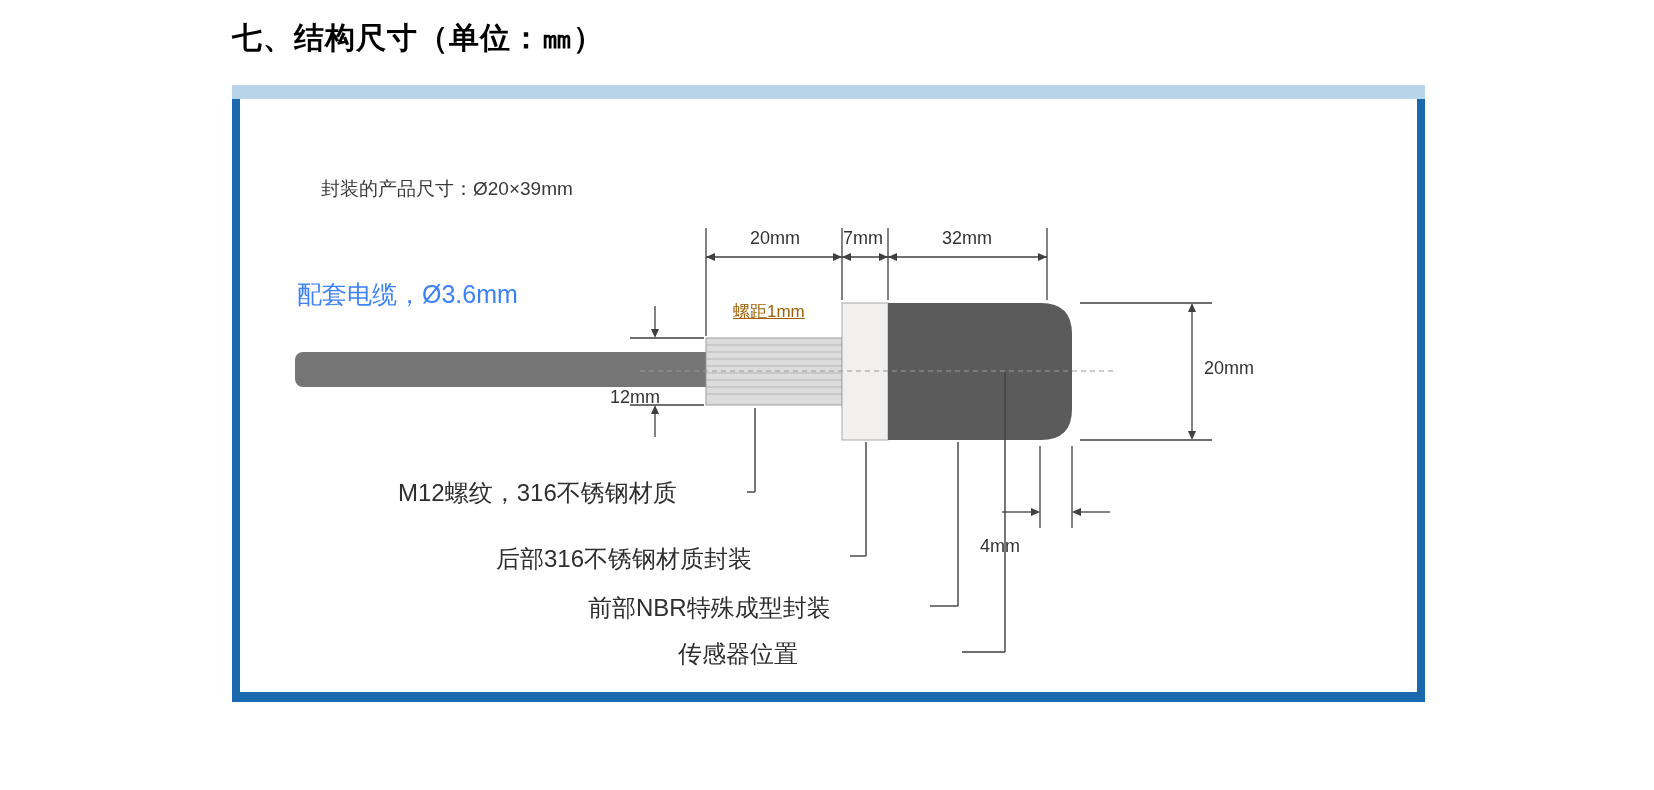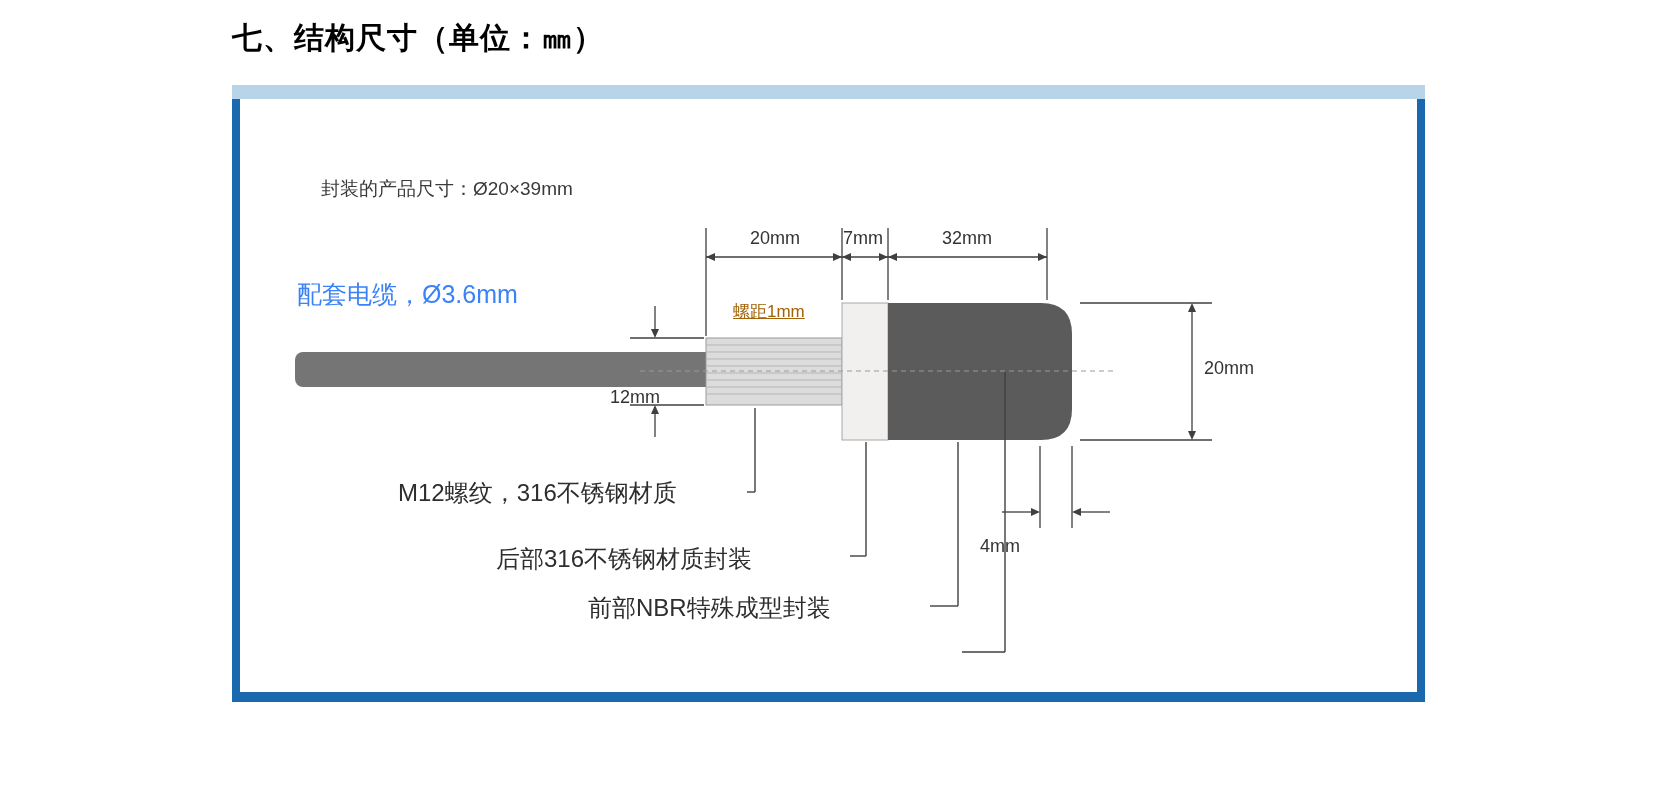--- a/index.html
+++ b/index.html
@@ -124,14 +124,15 @@
   <div class="lbl dim" style="left:750px;top:228px;">20mm</div>
   <div class="lbl dim" style="left:843px;top:228px;">7mm</div>
   <div class="lbl dim" style="left:942px;top:228px;">32mm</div>
   <div class="lbl dim" style="left:577px;top:387px;margin-left:33px;">12mm</div>
   <div class="lbl dim" style="left:1204px;top:358px;">20mm</div>
   <div class="lbl dim" style="left:980px;top:536px;">4mm</div>
 
   <div class="lbl callout" style="left:398px;top:477px;width:350px;">M12螺纹，316不锈钢材质</div>
   <div class="lbl callout" style="left:496px;top:543px;width:340px;">后部316不锈钢材质封装</div>
   <div class="lbl callout" style="left:588px;top:592px;width:340px;">前部NBR特殊成型封装</div>
+  <div class="lbl callout" style="left:678px;top:638px;width:280px;">传感器位置</div>
 
 </div>
 
 </body></html>

